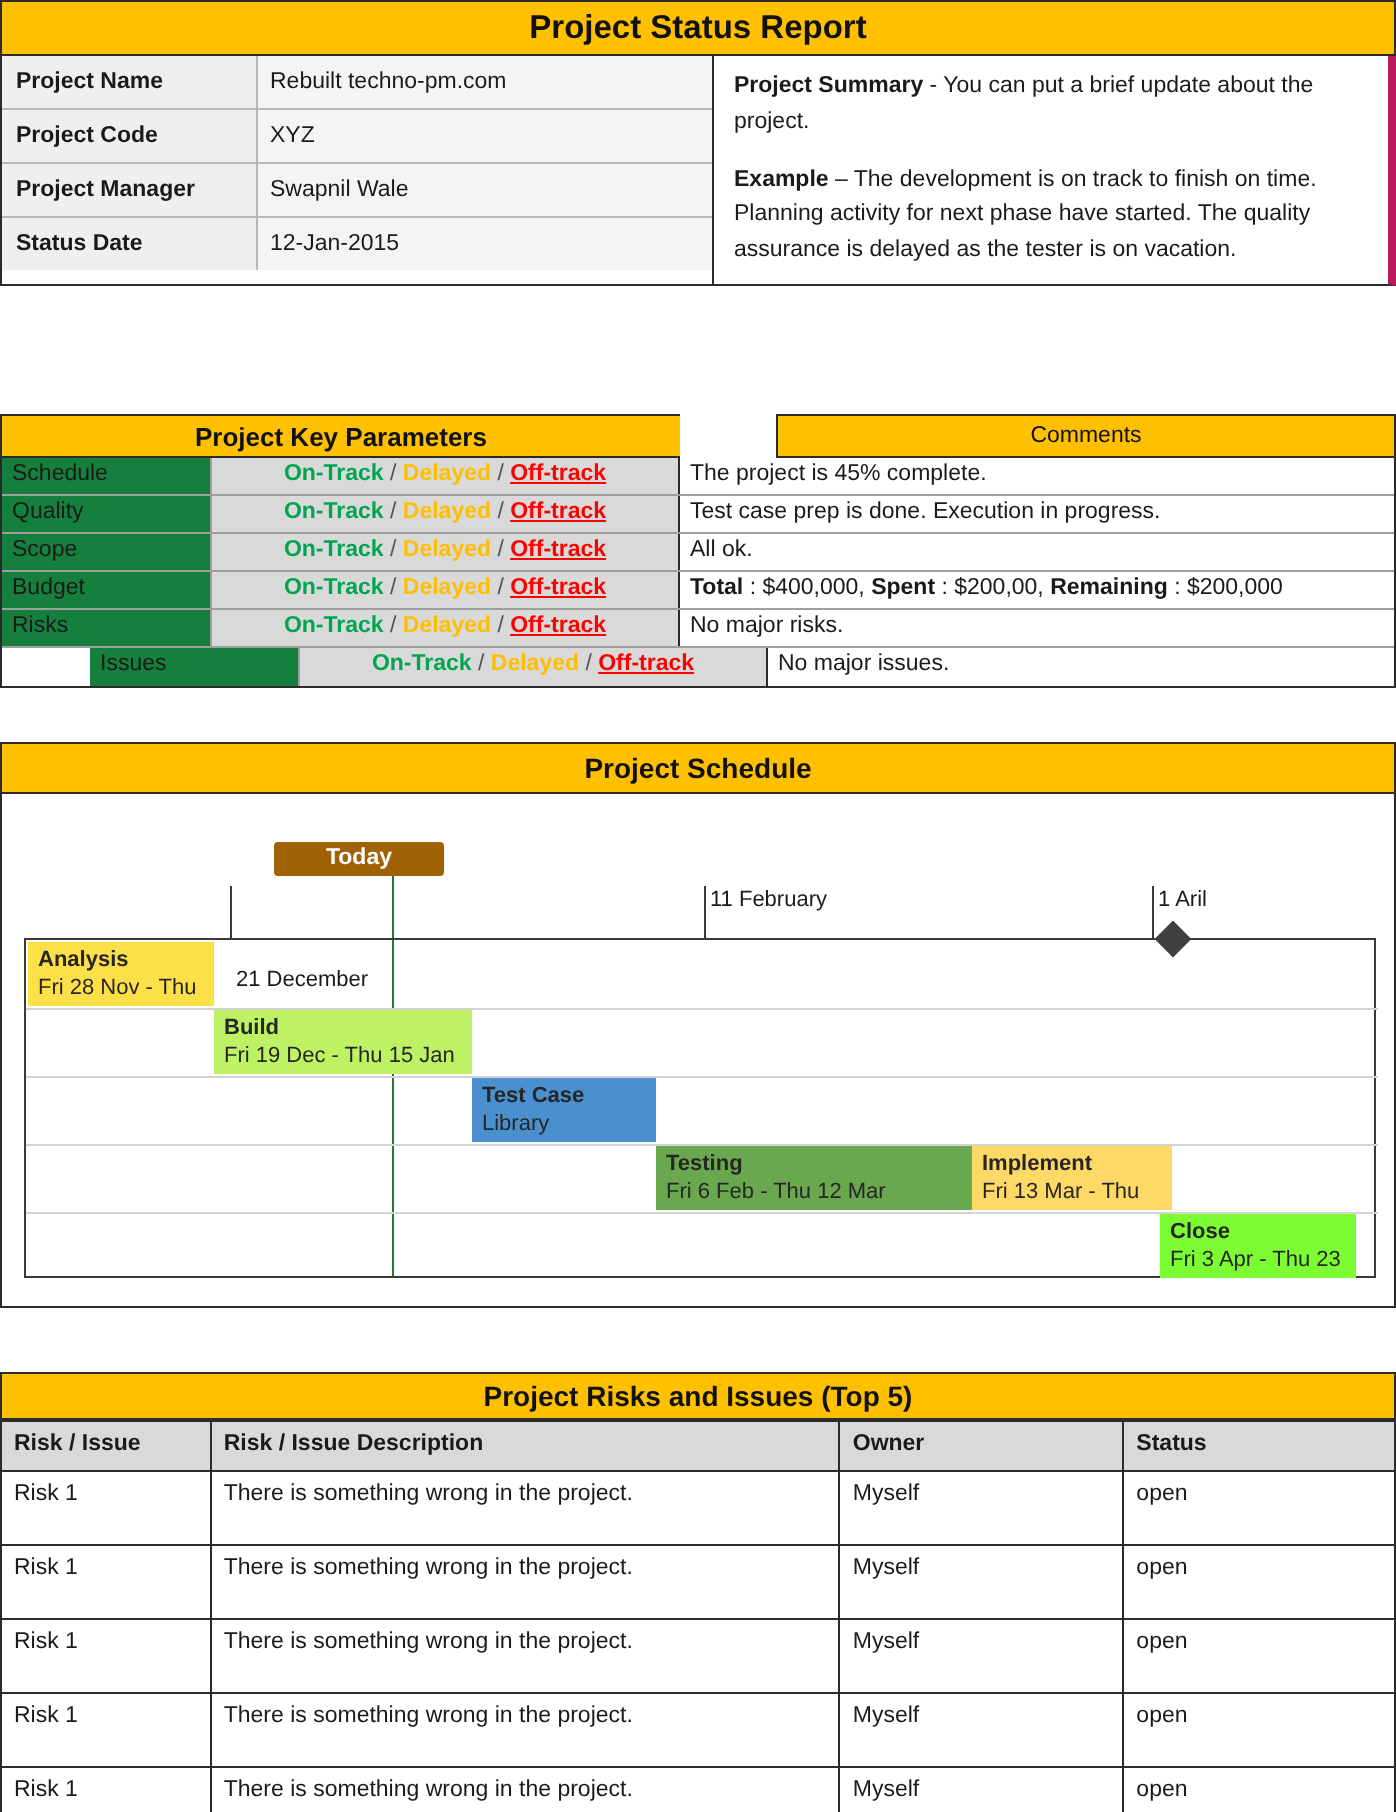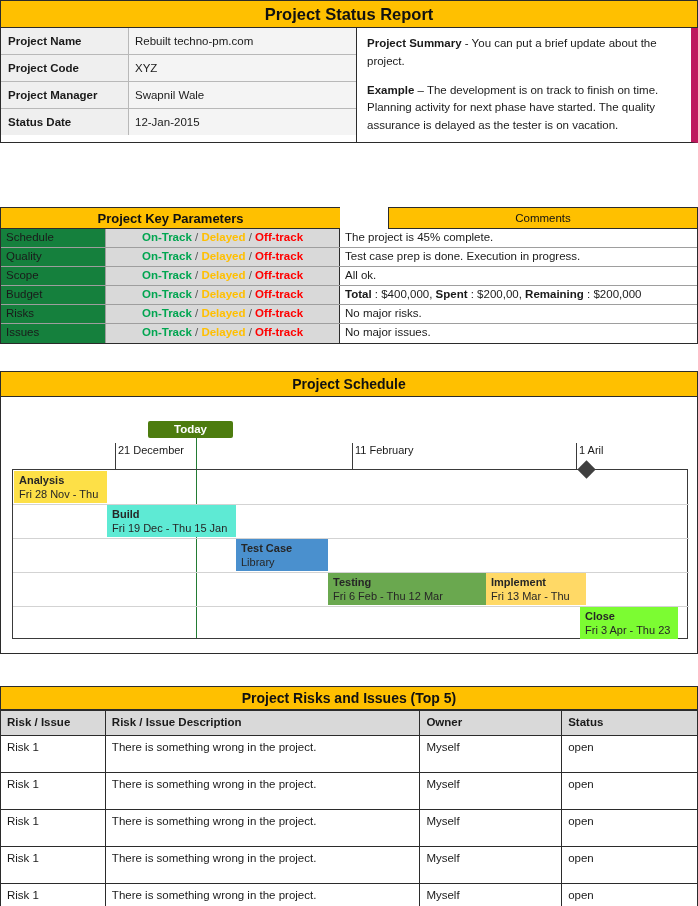--- a/index.html
+++ b/index.html
@@ -21,21 +21,21 @@
     text-align:center;
     font-weight:bold;
     color:#111;
     display:flex;align-items:center;justify-content:center;
   }
 
   
   .sec-head{position:absolute;left:0;top:0;width:698px;}
   .title-bar{height:28px;font-size:16.5px;}
   .info-wrap{display:flex;width:698px;box-sizing:border-box;
-    border-left:1px solid #2b2b2b;border-right:7px solid #be185d;
+    border-left:1px solid #2b2b2b;border-right:4px solid #be185d;
     border-bottom:1px solid #2b2b2b;}
   .info-left{width:355px;box-sizing:border-box;}
   .info-row{display:flex;border-bottom:1px solid #b8b8b8;box-sizing:border-box;}
   .info-row:last-child{border-bottom:none;}
   .info-k{
     width:128px;box-sizing:border-box;padding:7px 6px 7px 7px;
     font-weight:bold;font-size:11.5px;background:#efefef;
     border-right:1px solid #b8b8b8;
   }
   .info-v{
@@ -59,33 +59,33 @@
   }
   .kp-head .h2{
     flex:1;box-sizing:border-box;height:22px;font-size:11.5px;font-weight:normal;
     border-left:1px solid #2b2b2b;
   }
   .kp-body{width:698px;box-sizing:border-box;
     border-left:1px solid #2b2b2b;border-right:1px solid #2b2b2b;
     border-bottom:1px solid #2b2b2b;}
   .kp-row{display:flex;height:19px;box-sizing:border-box;
     border-bottom:1px solid #9e9e9e;}
-  .kp-row:last-child{border-bottom:none;}
+  .kp-row:last-child{border-bottom:none;padding-left:44px;}
   .kp-name{
     width:105px;box-sizing:border-box;padding:2px 0 0 5px;
     background:#15803d;border-right:1px solid #9e9e9e;font-size:11.5px;
   }
   .kp-stat{
     width:234px;box-sizing:border-box;background:#d9d9d9;
     border-right:1px solid #2b2b2b;text-align:center;padding-top:2px;
     font-size:11.5px;font-weight:bold;
   }
   .kp-stat .ok{color:#00a550;}
   .kp-stat .de{color:#ffbf00;}
-  .kp-stat .of{color:#ff0000;}
+  .kp-stat .of{color:#ff0000;text-decoration:underline;}
   .kp-stat .sl{color:#555;font-weight:normal;}
   .kp-cmt{flex:1;box-sizing:border-box;padding:2px 0 0 5px;font-size:11.5px;
     white-space:nowrap;overflow:hidden;}
 
   
   .sec-sch{position:absolute;left:0;top:371px;width:698px;}
   .sch-title{height:26px;font-size:14px;}
   .sch-box{
     position:relative;width:698px;height:257px;box-sizing:border-box;
     border-left:1px solid #2b2b2b;border-right:1px solid #2b2b2b;
@@ -196,39 +196,39 @@
           <div class="kp-name">Issues</div>
           <div class="kp-stat"><span class="ok">On-Track</span><span class="sl"> / </span><span class="de">Delayed</span><span class="sl"> / </span><span class="of">Off-track</span></div>
           <div class="kp-cmt">No major issues.</div>
         </div>
       </div>
   </div>
 
   <div class="sec-sch">
     <div class="banner sch-title">Project Schedule</div>
     <div class="sch-box">
-      <div class="todaybox" id="today-box" style="left: 147px; top: 24px; width: 85px; background: #4d7c0f;">Today</div>
+      <div class="todaybox" id="today-box" style="left: 136px; top: 24px; width: 85px; background: #a16207;">Today</div>
       <div class="todayline" id="today-line" style="left: 195px; top: 41px; height: 201px; background: rgb(35, 123, 51);"></div>
       <div class="plot" id="plot">
           <div class="hline" style="top: 34px;"></div>
           <div class="hline" style="top: 68px;"></div>
           <div class="hline" style="top: 102px;"></div>
           <div class="hline" style="top: 136px;"></div>
           <div class="vtick" style="left: 102px;"></div>
-          <div class="tick-lbl" style="left: 105px;">21 December</div>
+          <div class="tick-lbl" style="left: 105px; margin-top: 40px;">21 December</div>
           <div class="vtick" style="left: 339px;"></div>
           <div class="tick-lbl" style="left: 342px;">11 February</div>
           <div class="vtick" style="left: 563px;"></div>
           <div class="tick-lbl" style="left: 566px;">1 Aril</div>
           <div class="diamond" style="left: 567px; top: -7px; background: rgb(63, 63, 63);"></div>
           <div class="bar" style="left: 1px; top: 1px; width: 93px; height: 32px; background: #fde047;">
             <span class="bt">Analysis</span>
             <span class="bd">Fri 28 Nov - Thu</span>
           </div>
-          <div class="bar" style="left: 94px; top: 35px; width: 129px; height: 32px; background: #5eead4;">
+          <div class="bar" style="left: 94px; top: 35px; width: 129px; height: 32px; background: #bef264;">
             <span class="bt">Build</span>
             <span class="bd">Fri 19 Dec - Thu 15 Jan</span>
           </div>
           <div class="bar" style="left: 223px; top: 69px; width: 92px; height: 32px; background: rgb(74, 144, 206);">
             <span class="bt">Test Case</span>
             <span class="bd">Library</span>
           </div>
           <div class="bar" style="left: 315px; top: 103px; width: 158px; height: 32px; background: rgb(106, 168, 79);">
             <span class="bt">Testing</span>
             <span class="bd">Fri 6 Feb - Thu 12 Mar</span>

